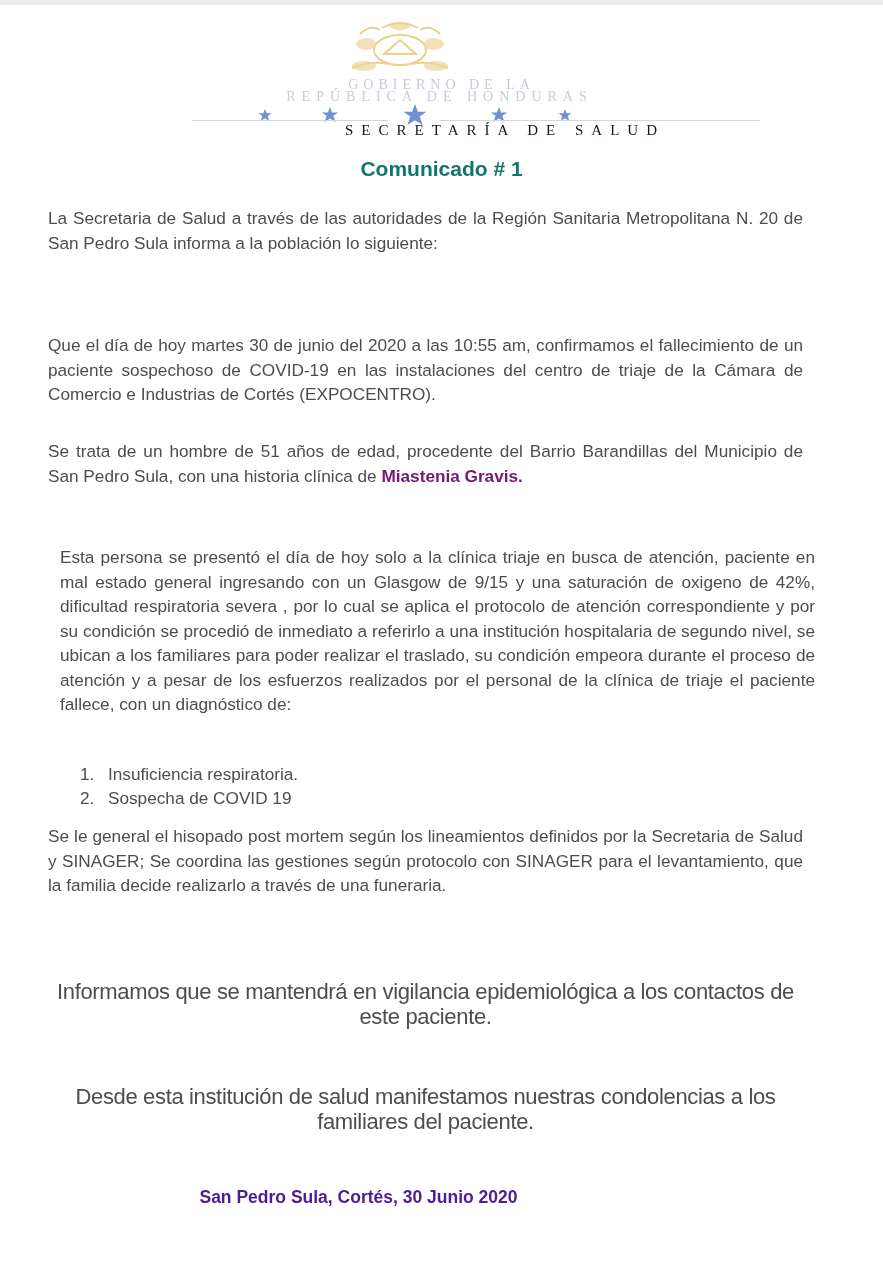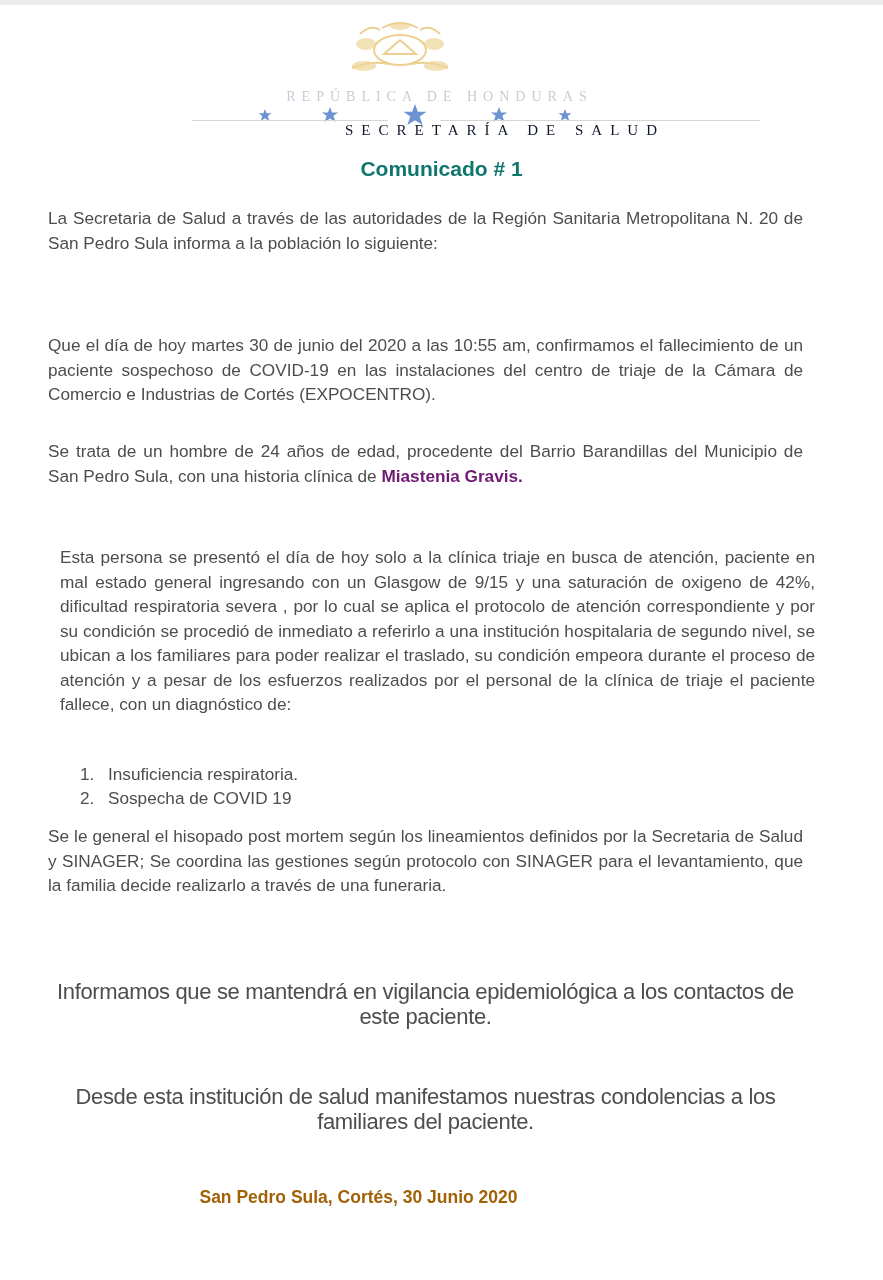--- a/index.html
+++ b/index.html
@@ -111,21 +111,21 @@
     .diag-list li { display: flex; }
     .diag-list .num { width: 28px; }
     .signoff {
       position: absolute;
       top: 1187px;
       left: 0;
       width: 717px;
       text-align: center;
       font-size: 17.5px;
       font-weight: bold;
-      color: #a16207;
+      color: #4c1d95;
       margin: 0;
     }
     b.em { color: #701a75; }
   </style>
 </head>
 <body>
 
 <div class="top-shade"></div>
 
 <header class="letterhead">
@@ -139,20 +139,21 @@
     </g>
     <g fill="#efd598" opacity="0.7">
       <ellipse cx="26" cy="24" rx="10" ry="6"></ellipse>
       <ellipse cx="94" cy="24" rx="10" ry="6"></ellipse>
       <ellipse cx="24" cy="46" rx="12" ry="5"></ellipse>
       <ellipse cx="96" cy="46" rx="12" ry="5"></ellipse>
       <ellipse cx="60" cy="6" rx="10" ry="4"></ellipse>
     </g>
   </svg>
 
+  <div class="gov-line l1">GOBIERNO DE LA</div>
   <div class="gov-line l2">REPÚBLICA DE HONDURAS</div>
 
   <div class="stars">
     <svg class="star" style="left:258px;top:5px" width="14" height="12" viewBox="0 0 24 22">
         <polygon points="12,0 15,8 24,8 17,13 20,22 12,17 4,22 7,13 0,8 9,8"></polygon>
       </svg>
     <svg class="star" style="left:321px;top:3px" width="18" height="15" viewBox="0 0 24 22">
         <polygon points="12,0 15,8 24,8 17,13 20,22 12,17 4,22 7,13 0,8 9,8"></polygon>
       </svg>
     <svg class="star" style="left:402px;top:0px" width="26" height="21" viewBox="0 0 24 22">
@@ -168,21 +169,21 @@
   <div class="hrule" style="left:192px;width:196px"></div>
   <div class="hrule" style="left:440px;width:320px"></div>
 
   <div class="secretaria">SECRETARÍA DE SALUD</div>
 </header>
 
 <h1 class="title">Comunicado # 1</h1>
 
 <p class="para p1">La Secretaria de Salud a través de las autoridades de la Región Sanitaria Metropolitana N. 20 de San Pedro Sula  informa a la población lo siguiente:</p>
 <p class="para p2">Que el día de hoy martes 30 de junio del 2020 a las 10:55 am, confirmamos el fallecimiento de un paciente sospechoso de COVID-19 en las instalaciones del centro de triaje  de la Cámara de Comercio e Industrias de Cortés (EXPOCENTRO).</p>
-<p class="para p3"><span>Se trata de un hombre de  24 años de edad, procedente del Barrio Barandillas del Municipio de San Pedro Sula, con una historia clínica de </span><b class="em">Miastenia Gravis.</b></p>
+<p class="para p3"><span>Se trata de un hombre de  51 años de edad, procedente del Barrio Barandillas del Municipio de San Pedro Sula, con una historia clínica de </span><b class="em">Miastenia Gravis.</b></p>
 <p class="para p4">Esta persona se presentó el día de hoy solo  a la clínica triaje en busca de atención, paciente en mal estado general ingresando con un Glasgow de 9/15 y una saturación de oxigeno de 42%, dificultad respiratoria severa , por lo cual se aplica el protocolo de atención correspondiente y por su condición se procedió de inmediato a referirlo a una institución hospitalaria de segundo nivel, se ubican a los familiares para poder realizar el traslado, su condición empeora durante el proceso de atención y a pesar de los esfuerzos realizados por el personal de la clínica de triaje el paciente fallece, con un diagnóstico de:</p>
 
 <ol class="diag-list">
   <li>
       <span class="num">1.</span>
       <span>Insuficiencia respiratoria.</span>
     </li>
   <li>
       <span class="num">2.</span>
       <span>Sospecha de COVID 19</span>

